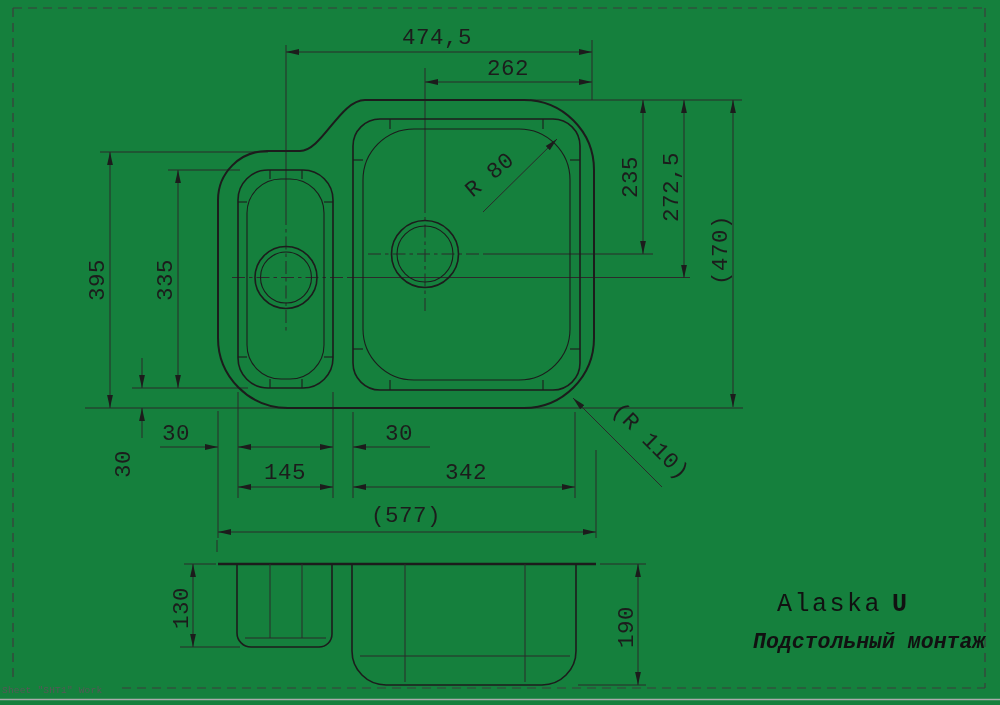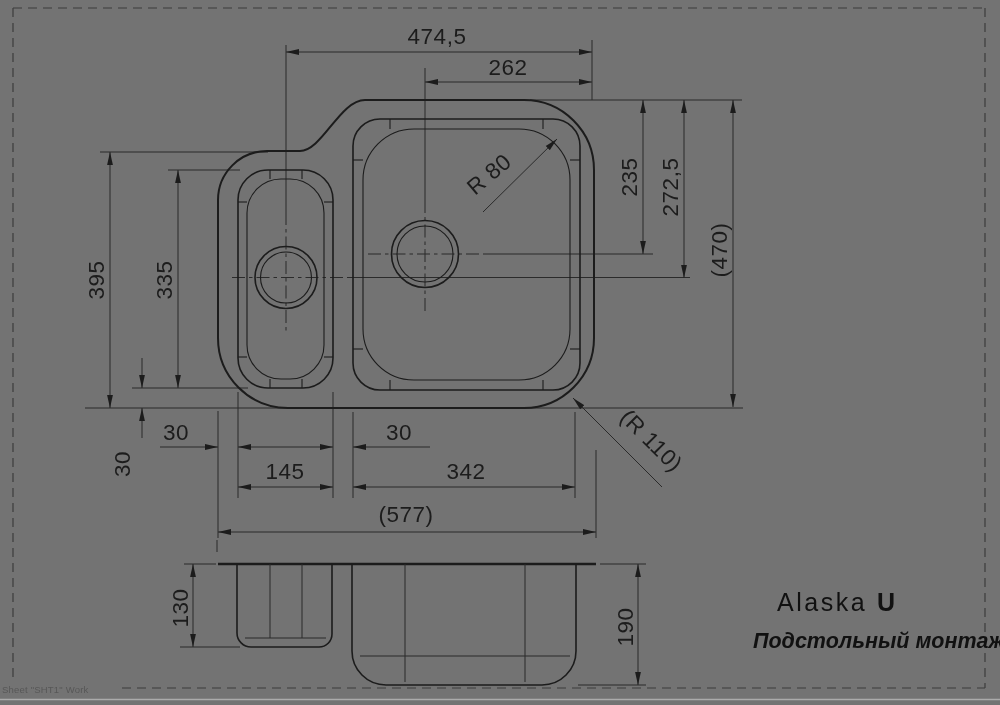--- a/index.html
+++ b/index.html
@@ -1,17 +1,17 @@
 <!DOCTYPE html>
 <html><head>
 <meta charset="utf-8">
 <style>
   html,body{margin:0;padding:0;background:#ffffff;}
-  .stage{position:relative;width:1000px;height:705px;background:#737373;overflow:hidden;
-         font-family:Liberation Sans, sans-serif;}
+  .stage{position:relative;width:1000px;height:705px;background:#15803d;overflow:hidden;
+         font-family:Liberation Mono, monospace;}
   svg{position:absolute;left:0;top:0;}
   .s2{stroke:#1c1c1c;stroke-width:2;fill:none;stroke-linecap:round;}
   .s16{stroke:#1c1c1c;stroke-width:1.6;fill:none;}
   .s1{stroke:#2b2b2b;stroke-width:1;fill:none;}
   .s11{stroke:#1c1c1c;stroke-width:1.1;fill:none;}
   .cl{stroke:#2b2b2b;stroke-width:1;fill:none;stroke-dasharray:13 4 3.5 4;}
   .db{stroke:#3c3c3c;stroke-width:1.2;fill:none;stroke-dasharray:9 6;}
   .dim{font-size:22.5px;fill:#1c1c1c;letter-spacing:0.5px;}
   .mid{text-anchor:middle;}
   .pname{font-size:25px;fill:#111;letter-spacing:2.5px;}

